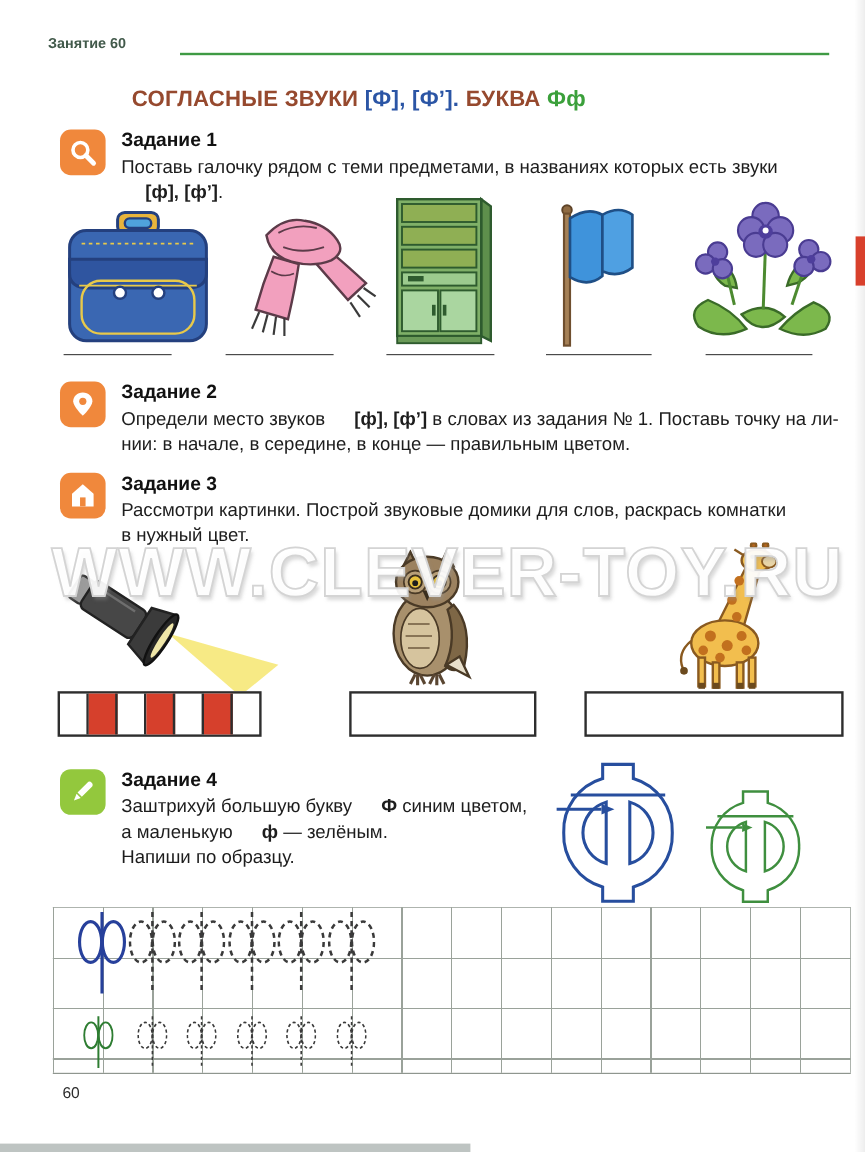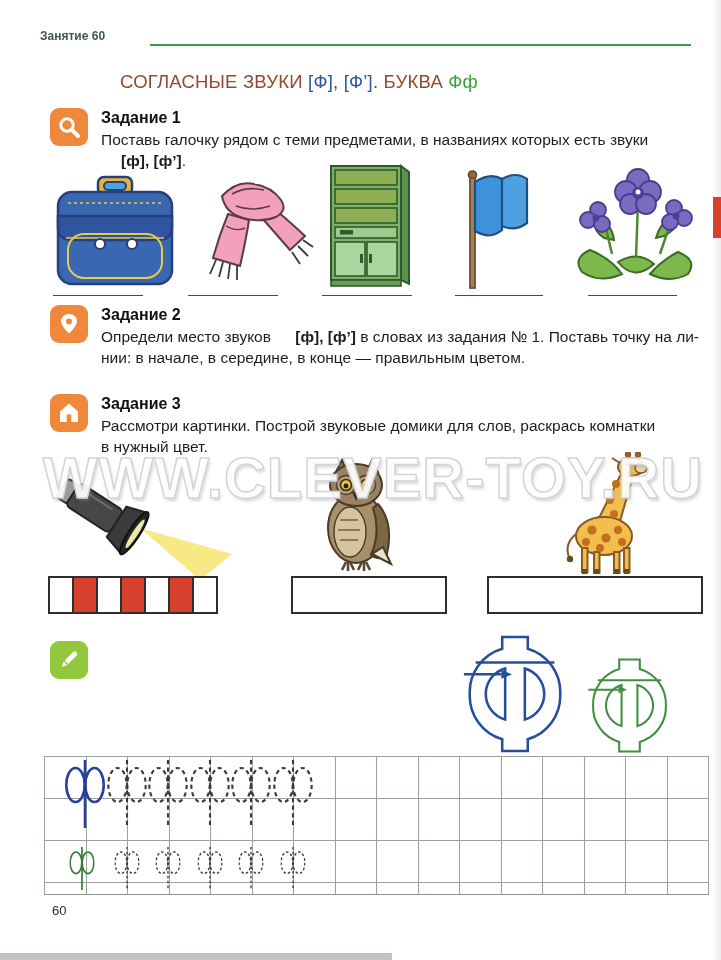--- a/index.html
+++ b/index.html
@@ -2,32 +2,32 @@
 <html><head>
 <meta charset="utf-8">
 <style>
   html,body{margin:0;padding:0;}
   body{width:721px;height:960px;background:#fff;font-family:"Liberation Sans",sans-serif;position:relative;overflow:hidden;}
   .abs{position:absolute;}
 
   
   .lesson-label{left:40px;top:29px;font-size:12px;font-weight:bold;color:#41594A;}
   .lesson-rule{left:150px;top:44px;width:541px;border-top:2px solid #3F9A44;}
-  .page-title{left:0;top:71px;width:598px;text-align:center;font-size:18.5px;font-weight:normal;letter-spacing:.2px;}
+  .page-title{left:0;top:71px;width:598px;text-align:center;font-size:18.5px;font-weight:bold;letter-spacing:.2px;}
   .t-brown{color:#96492E}.t-blue{color:#2B55A5}.t-green{color:#3BA03B}
 
   
   .task{display:flex;gap:13px;}
   .task-icon{width:38px;height:38px;border-radius:9px;flex:none;display:flex;align-items:center;justify-content:center;}
   .ic-orange{background:#F0883C}.ic-green{background:#93C83D}
   .task-text{font-size:15.5px;line-height:21px;color:#1d1d1d;}
   .task-label{font-size:16px;font-weight:bold;line-height:19px;margin-bottom:2px;color:#111;}
   .b{font-weight:bold;padding-left:20px;}
   #task1{left:50px;top:108px;width:640px;}
-  #task2{left:50px;top:305px;width:650px;}
+  #task2{left:50px;top:318px;width:650px;}
   #task3{left:50px;top:394px;width:650px;}
   #task4{left:50px;top:641px;width:400px;}
 
   
   .answer-line{top:295px;border-top:1.6px solid #4a4a4a;height:0;}
 
   
   .watermark{left:28px;top:444px;width:690px;text-align:center;font-size:58px;font-weight:800;
     letter-spacing:1px;color:rgba(255,255,255,.93);-webkit-text-stroke:1.5px #d4d4d4;
     text-shadow:2px 3px 3px rgba(150,150,150,.35);white-space:nowrap;z-index:6;}
@@ -322,20 +322,26 @@
 <div class="abs house" id="house2"></div>
 <div class="abs house" id="house3"></div>
 
 <div class="abs task" id="task4">
   <div class="task-icon ic-green">
     <svg width="24" height="24" viewBox="0 0 24 24">
       <path d="M7.6,12.4 L15.6,4.4 Q17.6,2.4 19.4,4.2 Q21.2,6 19.2,8 L11.2,16 Z" fill="#fff"></path>
       <polygon points="6.8,13.4 10.3,16.9 4.6,19.1" fill="#fff"></polygon>
     </svg>
   </div>
+  <div class="task-text">
+    <div class="task-label">Задание 4</div>
+    <div><span>Заштрихуй большую букву </span><span class="b">Ф</span><span> синим цветом,</span></div>
+    <div><span>а маленькую </span><span class="b">ф</span><span> — зелёным.</span></div>
+    <div>Напиши по образцу.</div>
+  </div>
 </div>
 
 <svg class="abs outline-letter" style="left:456px;top:634px" width="118" height="120" viewBox="0 0 120 122">
   <use href="#outline-F"></use>
 </svg>
 <svg class="abs outline-letter green" style="left:582px;top:657px" width="95" height="97" viewBox="0 0 120 122">
   <use href="#outline-F"></use>
 </svg>
 
 <div class="abs writing-grid"></div>

